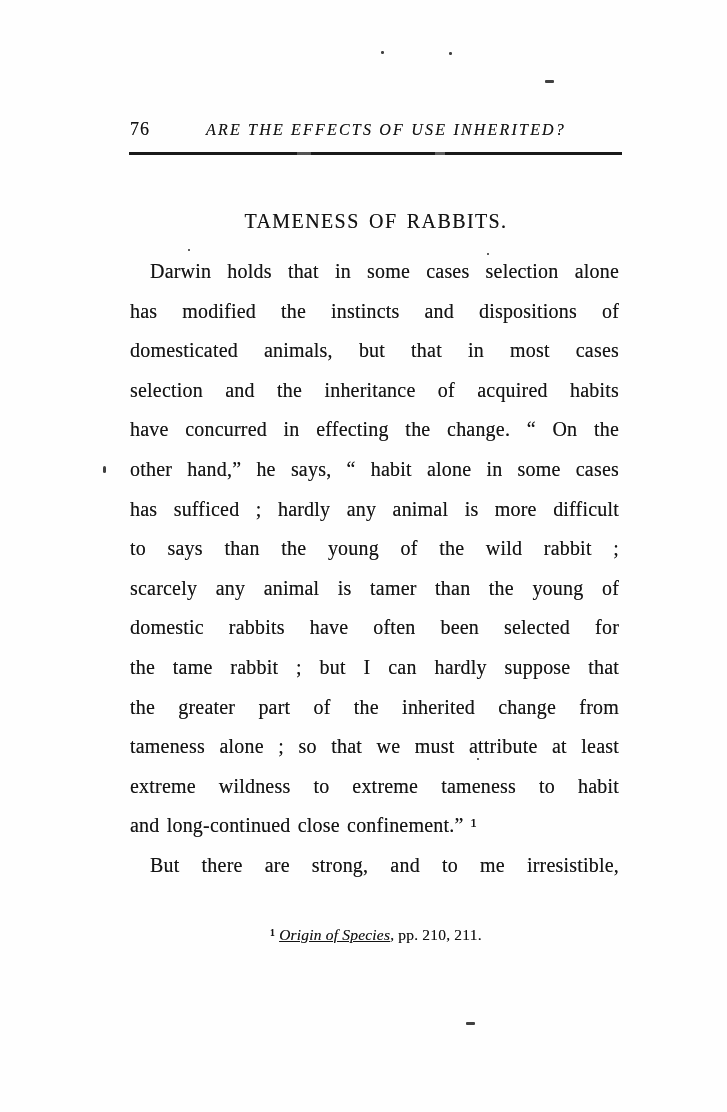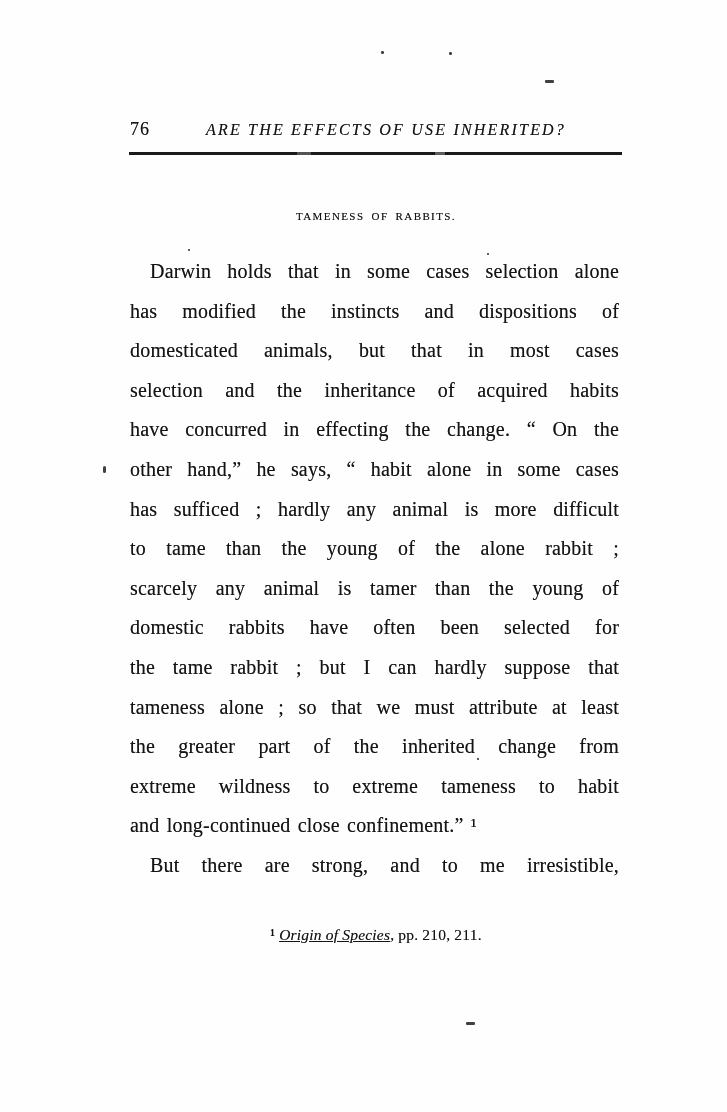--- a/index.html
+++ b/index.html
@@ -49,21 +49,21 @@
       #1a1a1a 37% 62%, rgba(26,26,26,0.7) 62% 64%,
       #1a1a1a 64% 100%);
   }
   .section-heading {
     position: absolute;
     left: 130px;
     top: 210px;
     width: 492px;
     margin: 0;
     text-align: center;
-    font-size: 11px;
+    font-size: 20px;
     font-weight: normal;
     letter-spacing: 1.4px;
     word-spacing: 3px;
   }
   .body-text {
     position: absolute;
     left: 130px;
     top: 252px;
     width: 489px;
     font-size: 20px;
@@ -112,26 +112,26 @@
   <h2 class="section-heading">TAMENESS OF RABBITS.</h2>
 
   <main class="body-text">
     <div class="line indent">Darwin holds that in some cases selection alone</div>
     <div class="line">has modified the instincts and dispositions of</div>
     <div class="line">domesticated animals, but that in most cases</div>
     <div class="line">selection and the inheritance of acquired habits</div>
     <div class="line">have concurred in effecting the change. “ On the</div>
     <div class="line">other hand,” he says, “ habit alone in some cases</div>
     <div class="line">has sufficed ; hardly any animal is more difficult</div>
-    <div class="line">to tame than the young of the alone rabbit ;</div>
+    <div class="line">to says than the young of the wild rabbit ;</div>
     <div class="line">scarcely any animal is tamer than the young of</div>
     <div class="line">domestic rabbits have often been selected for</div>
     <div class="line">the tame rabbit ; but I can hardly suppose that</div>
+    <div class="line">the greater part of the inherited change from</div>
     <div class="line">tameness alone ; so that we must attribute at least</div>
-    <div class="line">the greater part of the inherited change from</div>
     <div class="line">extreme wildness to extreme tameness to habit</div>
     <div class="line endpara">and long-continued close confinement.” ¹</div>
     <div class="line indent">But there are strong, and to me irresistible,</div>
   </main>
 
   <div class="footnote">
     <span class="fn-marker">¹</span><span class="fn-title">Origin of Species</span><span class="fn-pages">, pp. 210, 211.</span>
   </div>
 
   <div class="speck" style="left:381px; top:51px; width:3px; height:3px;"></div>

